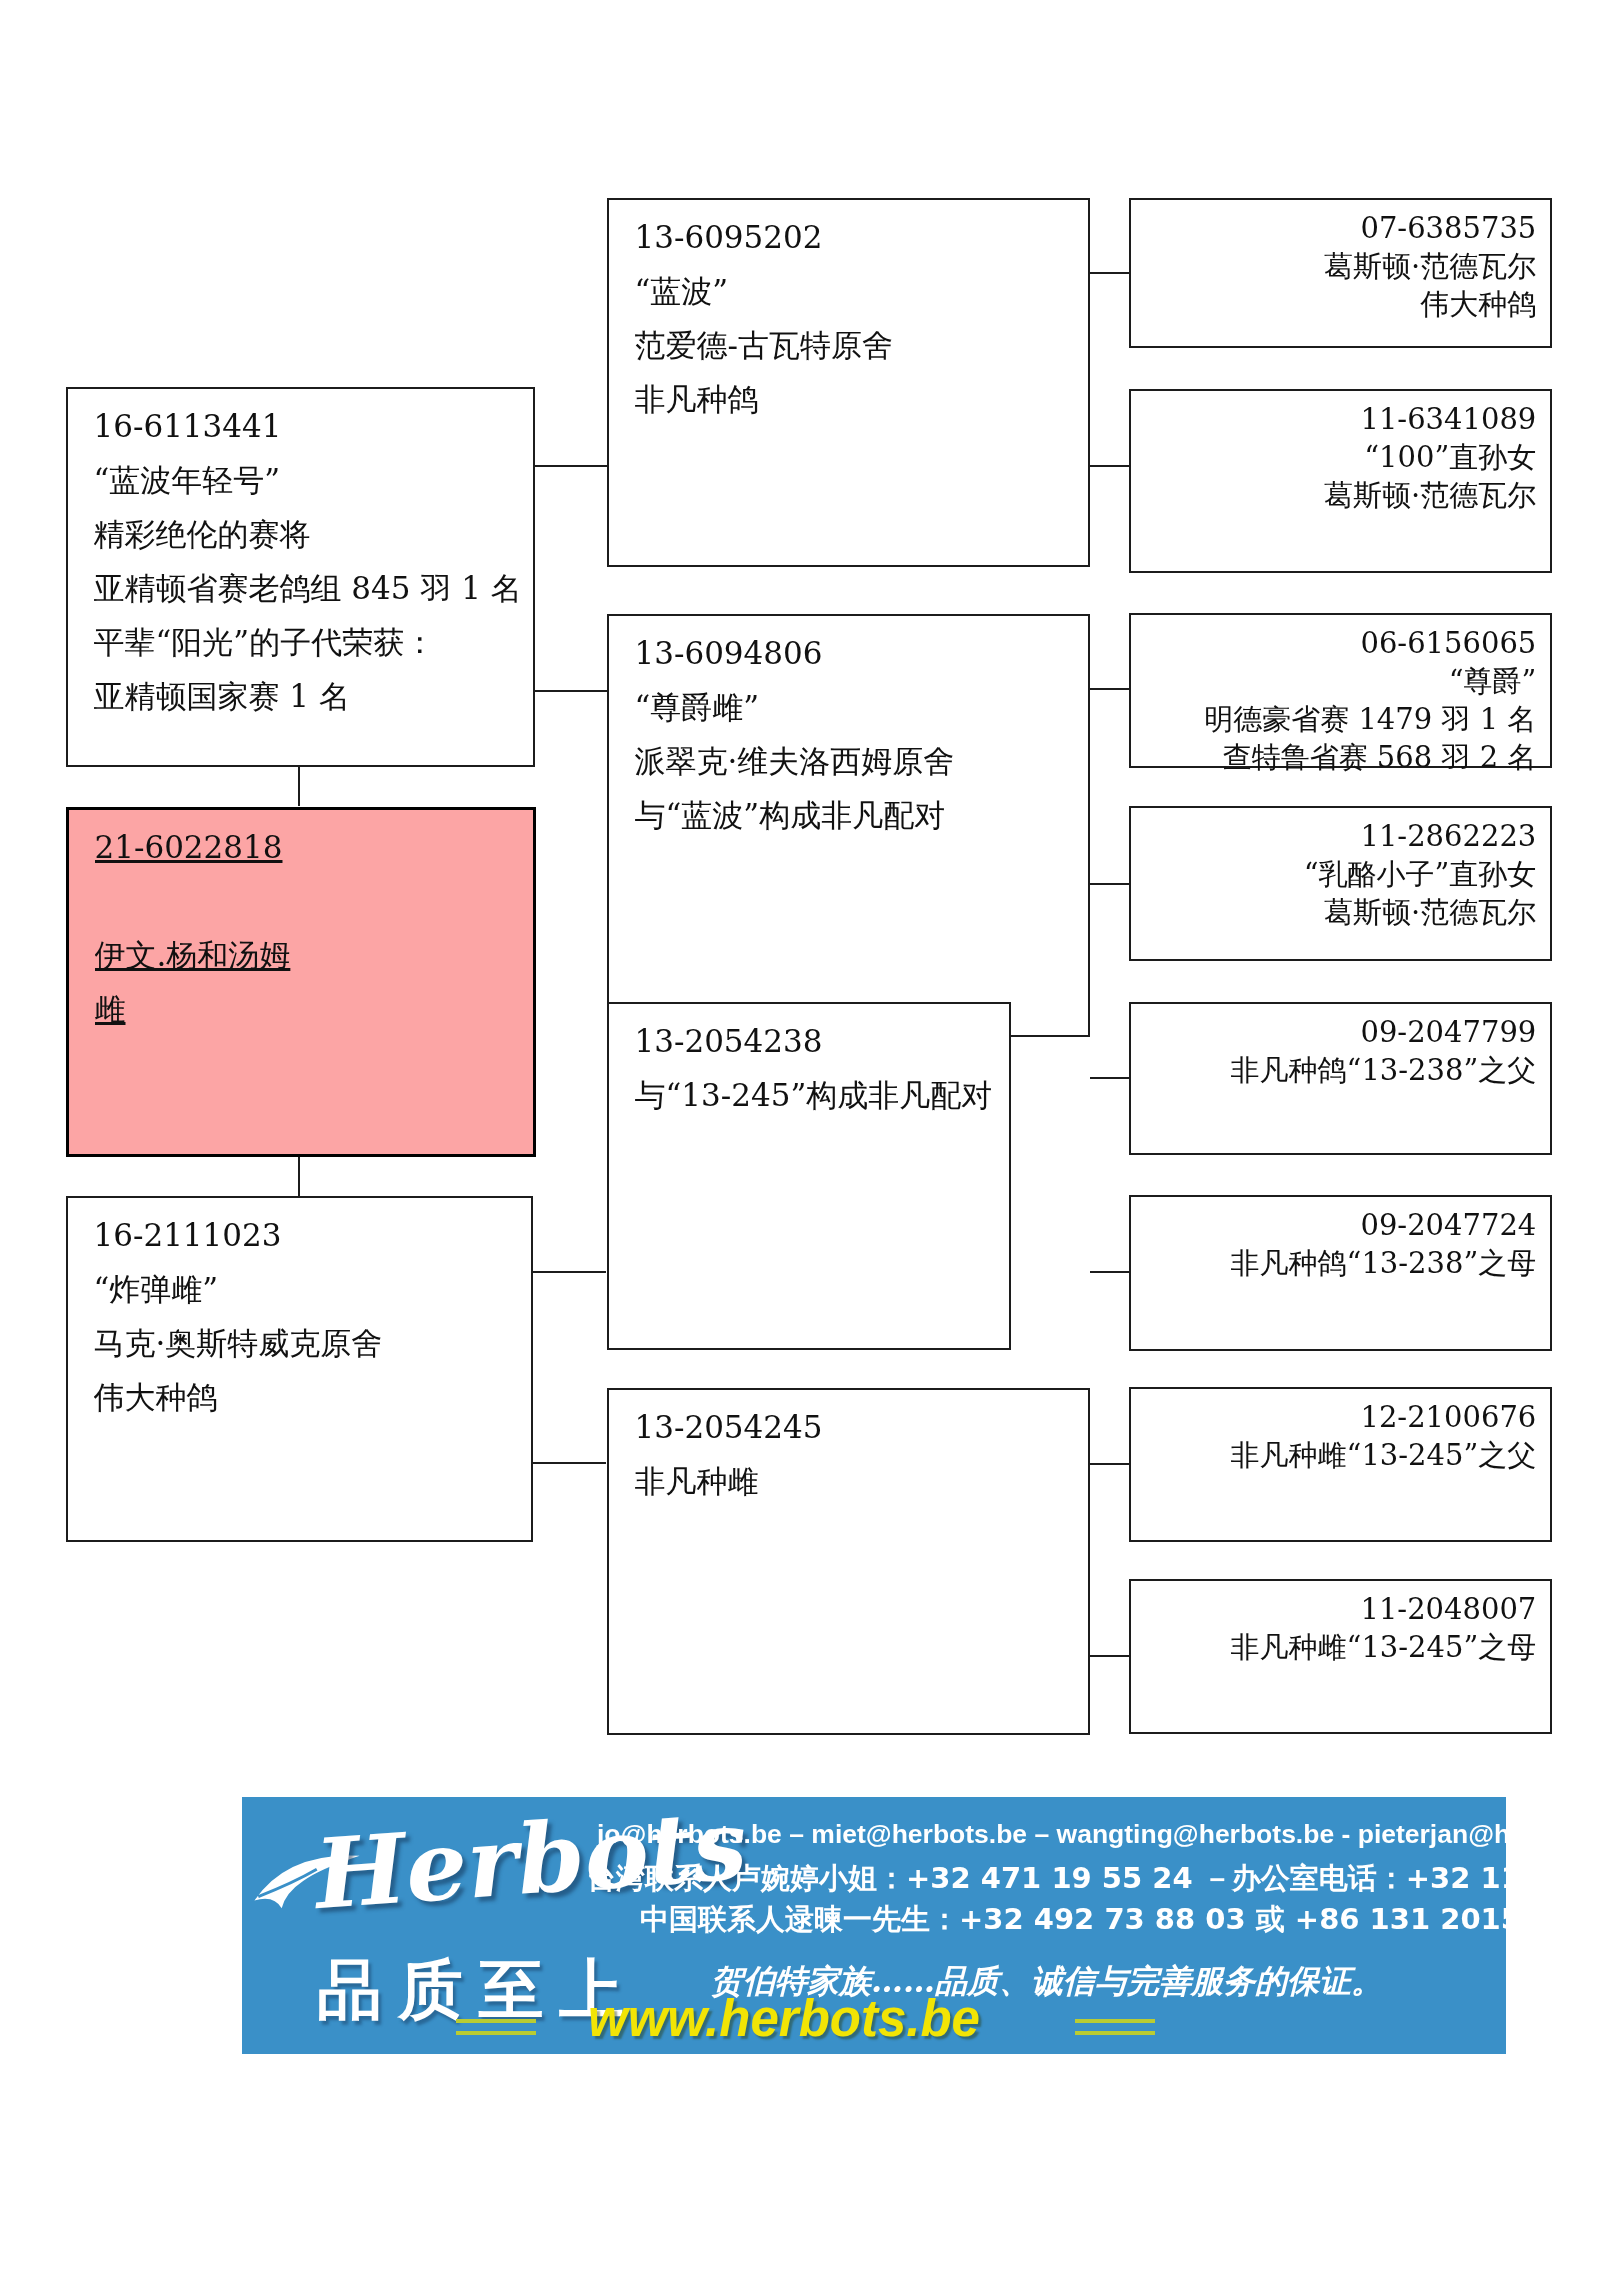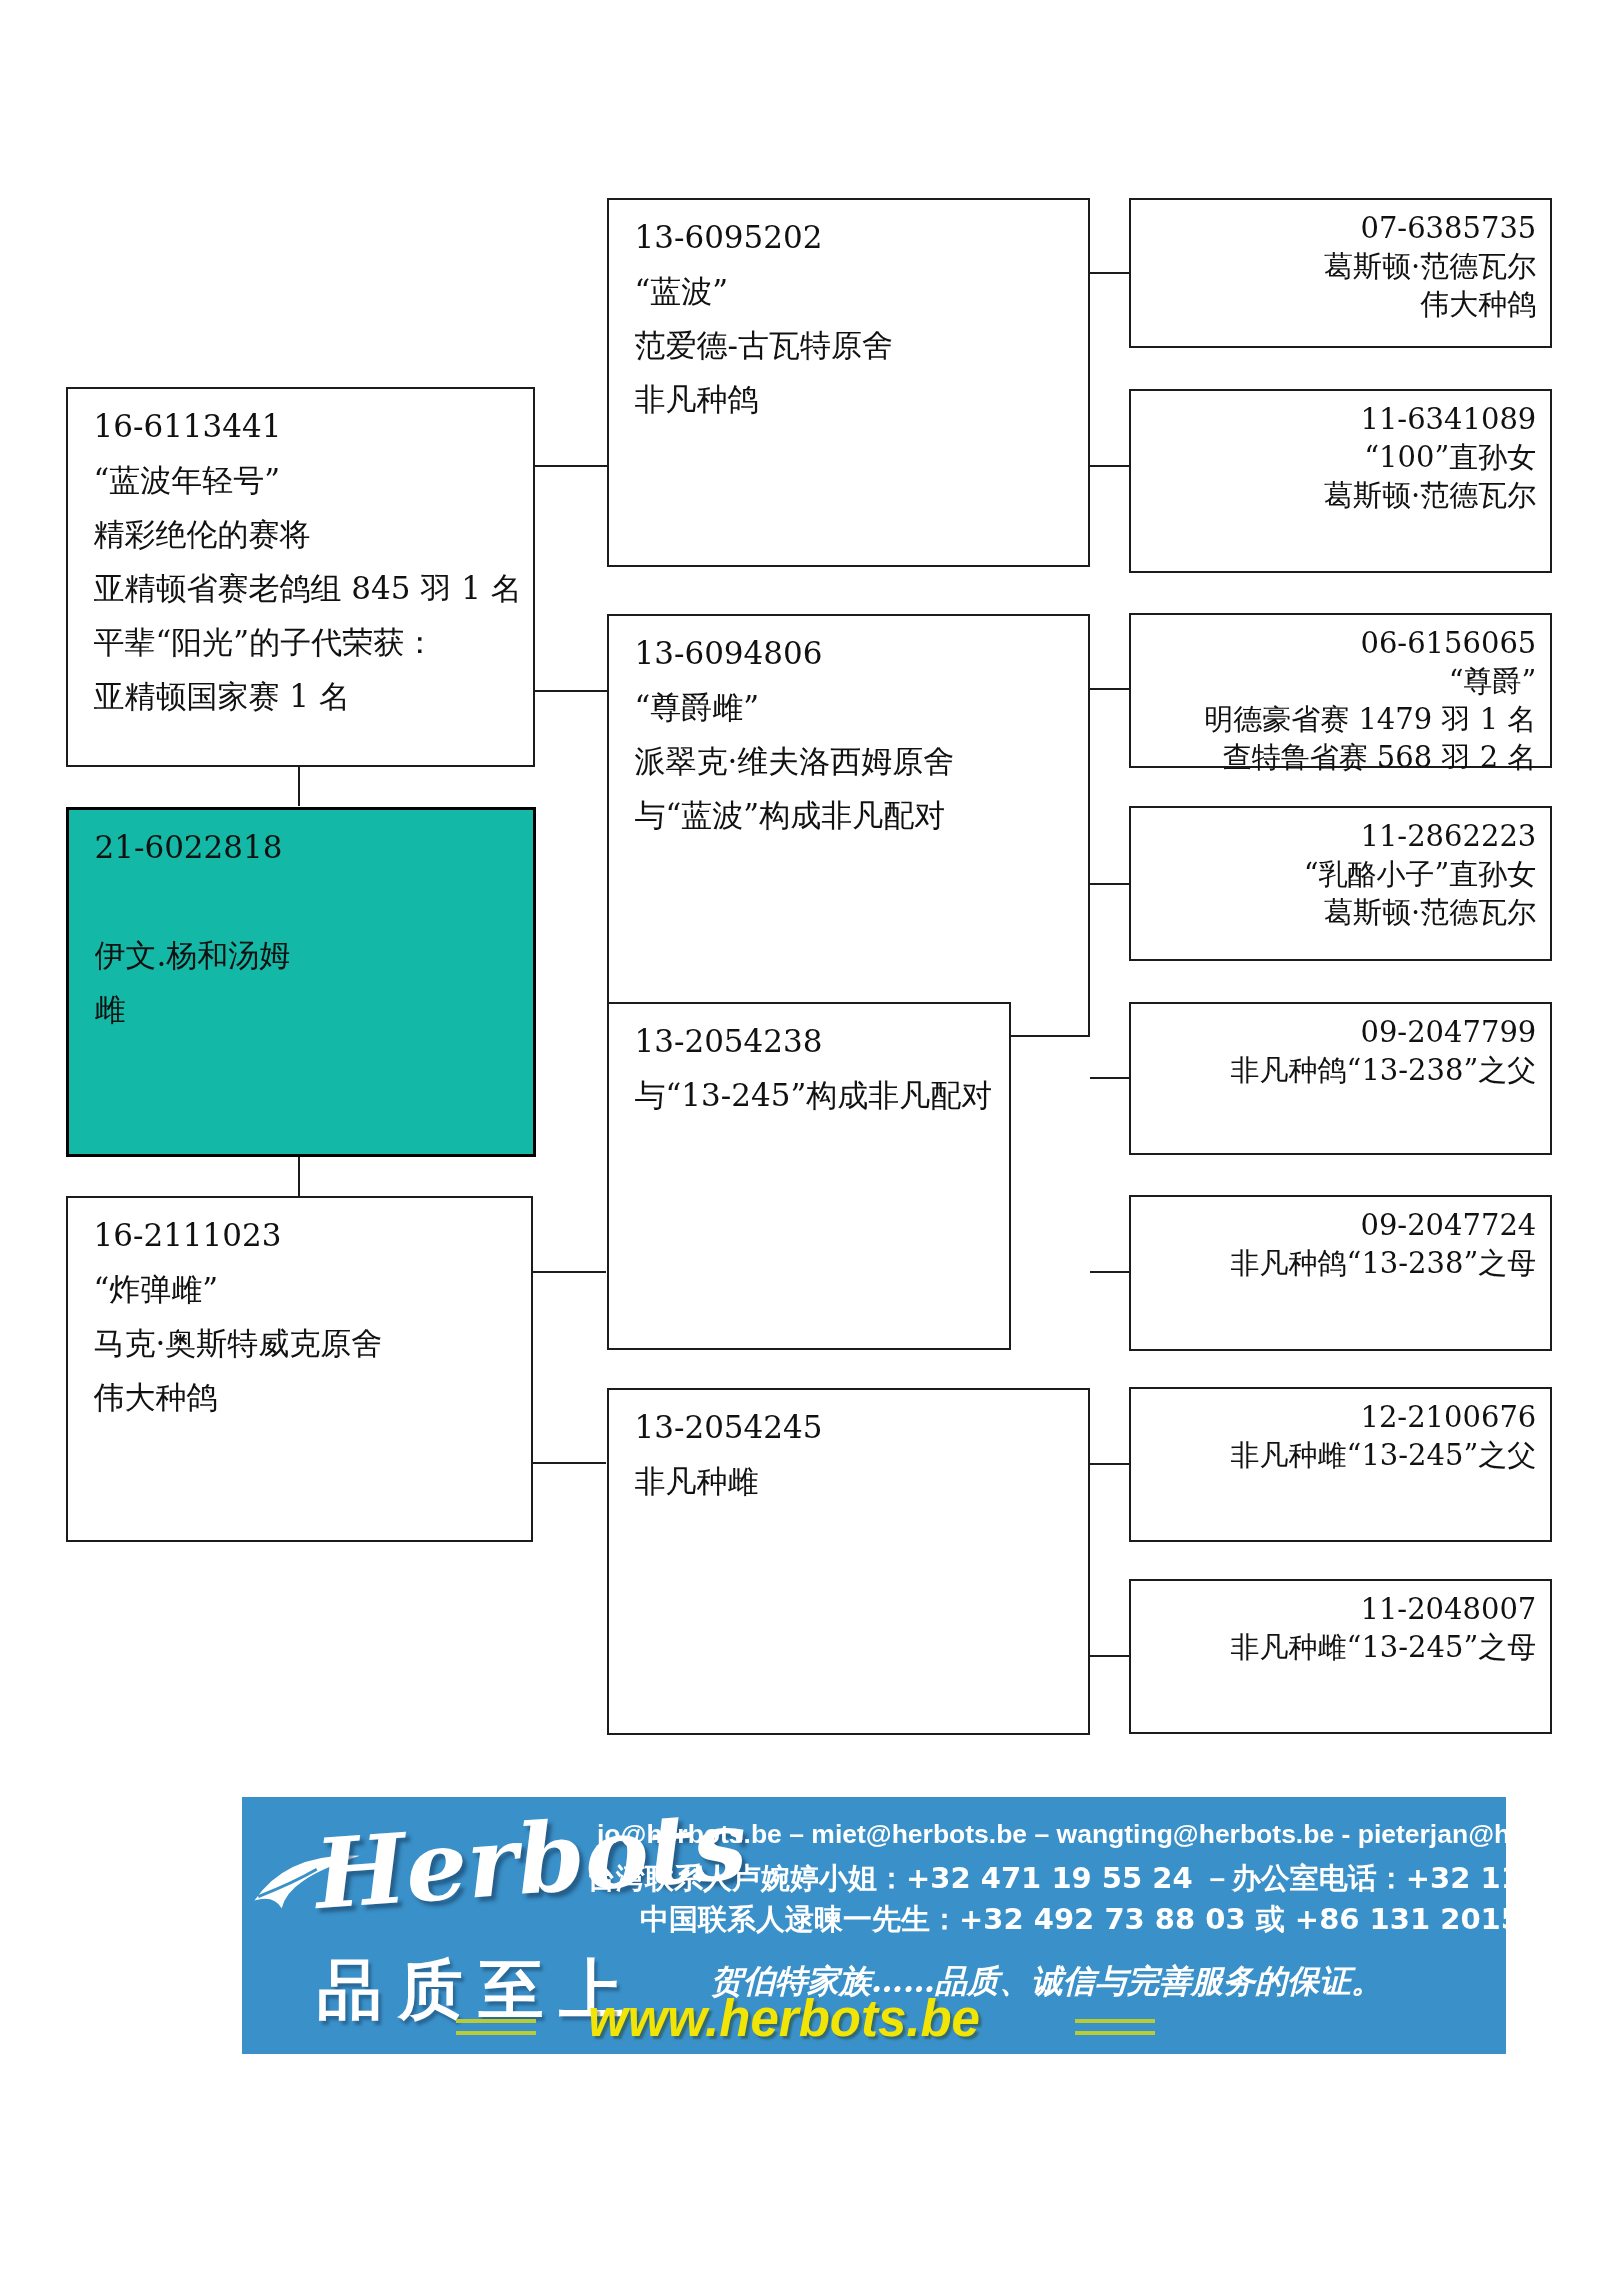--- a/index.html
+++ b/index.html
@@ -3,21 +3,21 @@
 <meta charset="utf-8">
 <style>
   html,body{margin:0;padding:0;background:#ffffff;}
   #page{position:relative;width:1621px;height:2293px;background:#ffffff;overflow:hidden;
         font-family:"DejaVu Serif","Liberation Serif",serif;color:#111;}
   .box{position:absolute;background:#ffffff;border:2px solid #1c1c1c;box-sizing:border-box;
        padding:9.8px 13.7px 0 25.5px;font-size:31px;line-height:54px;}
   .box .line{min-height:54px;white-space:nowrap;overflow:hidden;}
   .box.rightcol{font-size:29px;line-height:38px;padding-top:8.8px;text-align:right;}
   .box.rightcol .line{min-height:38px;}
-  .box.subject{background:#14b8a6;border:3.9px solid #000000;}
+  .box.subject{background:#fca5a5;border:3.9px solid #000000;text-decoration:underline;}
   .conn{position:absolute;background:#1c1c1c;}
   
   .banner{position:absolute;left:242px;top:1797px;width:1264px;height:257px;overflow:hidden;color:#ffffff;}
   .logo-script{position:absolute;left:73px;top:5.9px;font-family:"DejaVu Serif",serif;font-style:italic;
        font-weight:bold;font-size:96px;transform:rotate(-4deg);white-space:nowrap;
        text-shadow:3.9px 4.9px 3.9px rgba(15,45,80,.5);}
   .feather{position:absolute;left:5.9px;top:47px;width:118px;height:76px;}
   .tagline{position:absolute;left:47px;top:149px;font-size:65px;font-weight:bold;letter-spacing:15.7px;
        white-space:nowrap;text-shadow:2.9px 3.9px 2.9px rgba(15,45,80,.4);margin-left:28px;}
   .emails{position:absolute;left:355px;top:21.6px;font-family:"Liberation Sans","DejaVu Sans",sans-serif;

